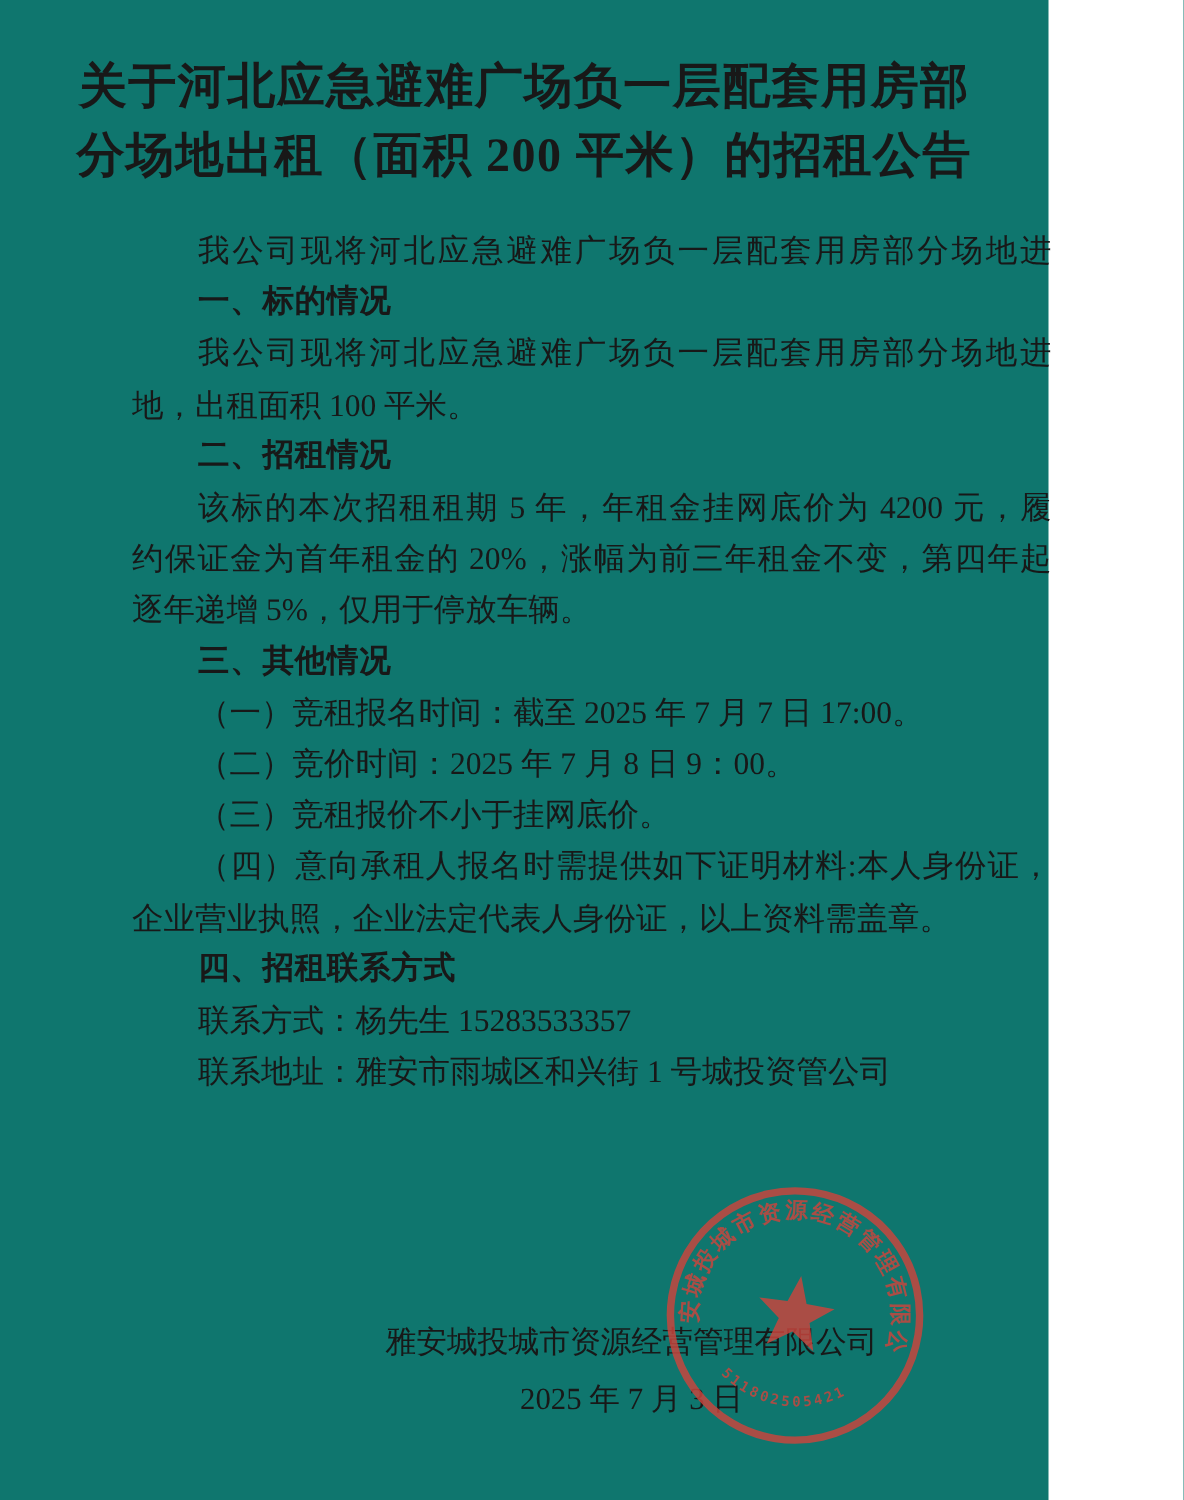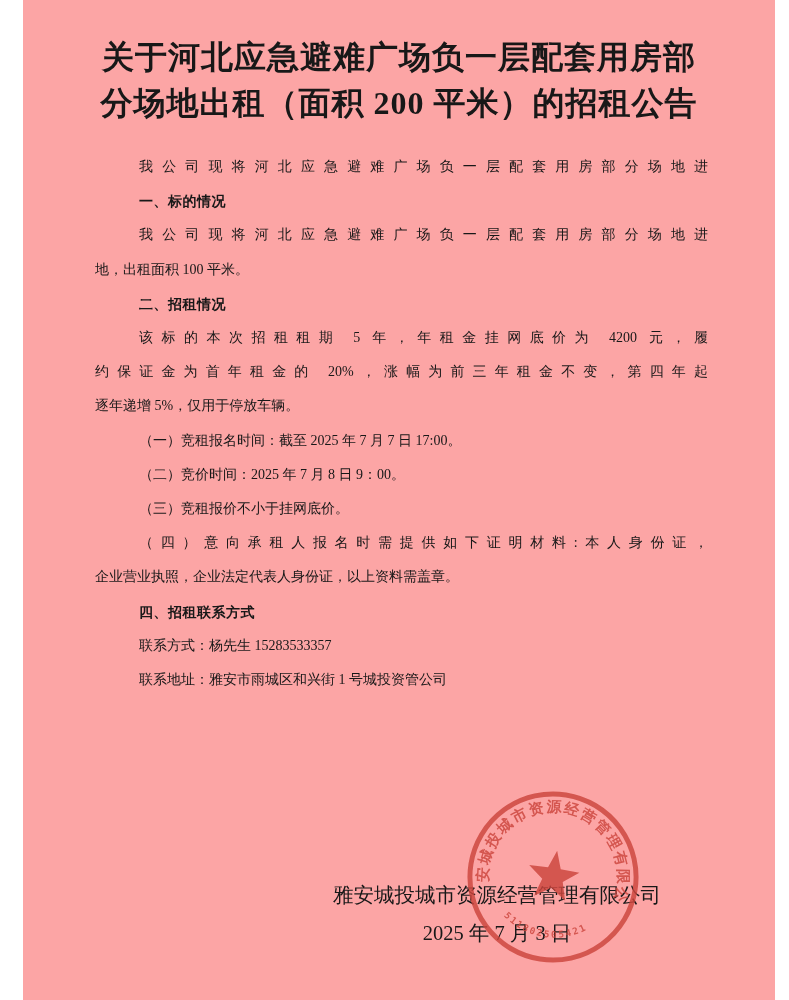--- a/index.html
+++ b/index.html
@@ -1,28 +1,28 @@
 <!DOCTYPE html>
 <html style="--seal: #cc453d;"><head>
 <meta charset="utf-8">
 <style>
   html,body{margin:0;padding:0;}
   body{background:#ffffff;width:789px;height:1000px;overflow:hidden;
        font-family:"Liberation Serif",serif;color:#181818;}
-  .page{position:relative;width:752px;height:1000px;background:#fca5a5;margin-left:23px;}
+  .page{position:relative;width:699px;height:1000px;background:#0f766e;}
 
   
   .title{position:absolute;top:34px;left:40px;right:40px;text-align:center;
          font-weight:bold;font-size:32px;line-height:46px;letter-spacing:1px;
          font-family:"Liberation Serif",serif;margin:0;}
   .title .tl{display:block;}
 
   
-  .doc-body{position:absolute;top:150px;left:72px;width:613px;
-            font-size:14px;line-height:34.2px;}
+  .doc-body{position:absolute;top:150px;left:88px;width:613px;
+            font-size:21px;line-height:34.2px;}
   .line{text-align:justify;}
   .line.j{text-align-last:justify;}
   .ind{text-indent:44px;}
   .h{font-family:"Liberation Sans",sans-serif;font-weight:bold;letter-spacing:.5px;}
 
   
   .signature{position:absolute;top:876px;right:114px;text-align:center;
              font-size:20.5px;line-height:38px;z-index:1;}
   .signature div{white-space:nowrap;}
 
@@ -49,20 +49,21 @@
 
   <div class="doc-body">
     <div class="line ind j">我公司现将河北应急避难广场负一层配套用房部分场地进</div>
     <div class="line ind h">一、标的情况</div>
     <div class="line ind j">我公司现将河北应急避难广场负一层配套用房部分场地进</div>
     <div class="line">地，出租面积 100 平米。</div>
     <div class="line ind h">二、招租情况</div>
     <div class="line ind j">该标的本次招租租期 5 年，年租金挂网底价为 4200 元，履</div>
     <div class="line j">约保证金为首年租金的 20%，涨幅为前三年租金不变，第四年起</div>
     <div class="line">逐年递增 5%，仅用于停放车辆。</div>
+    <div class="line ind h">三、其他情况</div>
     <div class="line ind">（一）竞租报名时间：截至 2025 年 7 月 7 日 17:00。</div>
     <div class="line ind">（二）竞价时间：2025 年 7 月 8 日 9：00。</div>
     <div class="line ind">（三）竞租报价不小于挂网底价。</div>
     <div class="line ind j">（四）意向承租人报名时需提供如下证明材料:本人身份证，</div>
     <div class="line">企业营业执照，企业法定代表人身份证，以上资料需盖章。</div>
     <div class="line ind h">四、招租联系方式</div>
     <div class="line ind">联系方式：杨先生 15283533357</div>
     <div class="line ind">联系地址：雅安市雨城区和兴街 1 号城投资管公司</div>
   </div>
 

